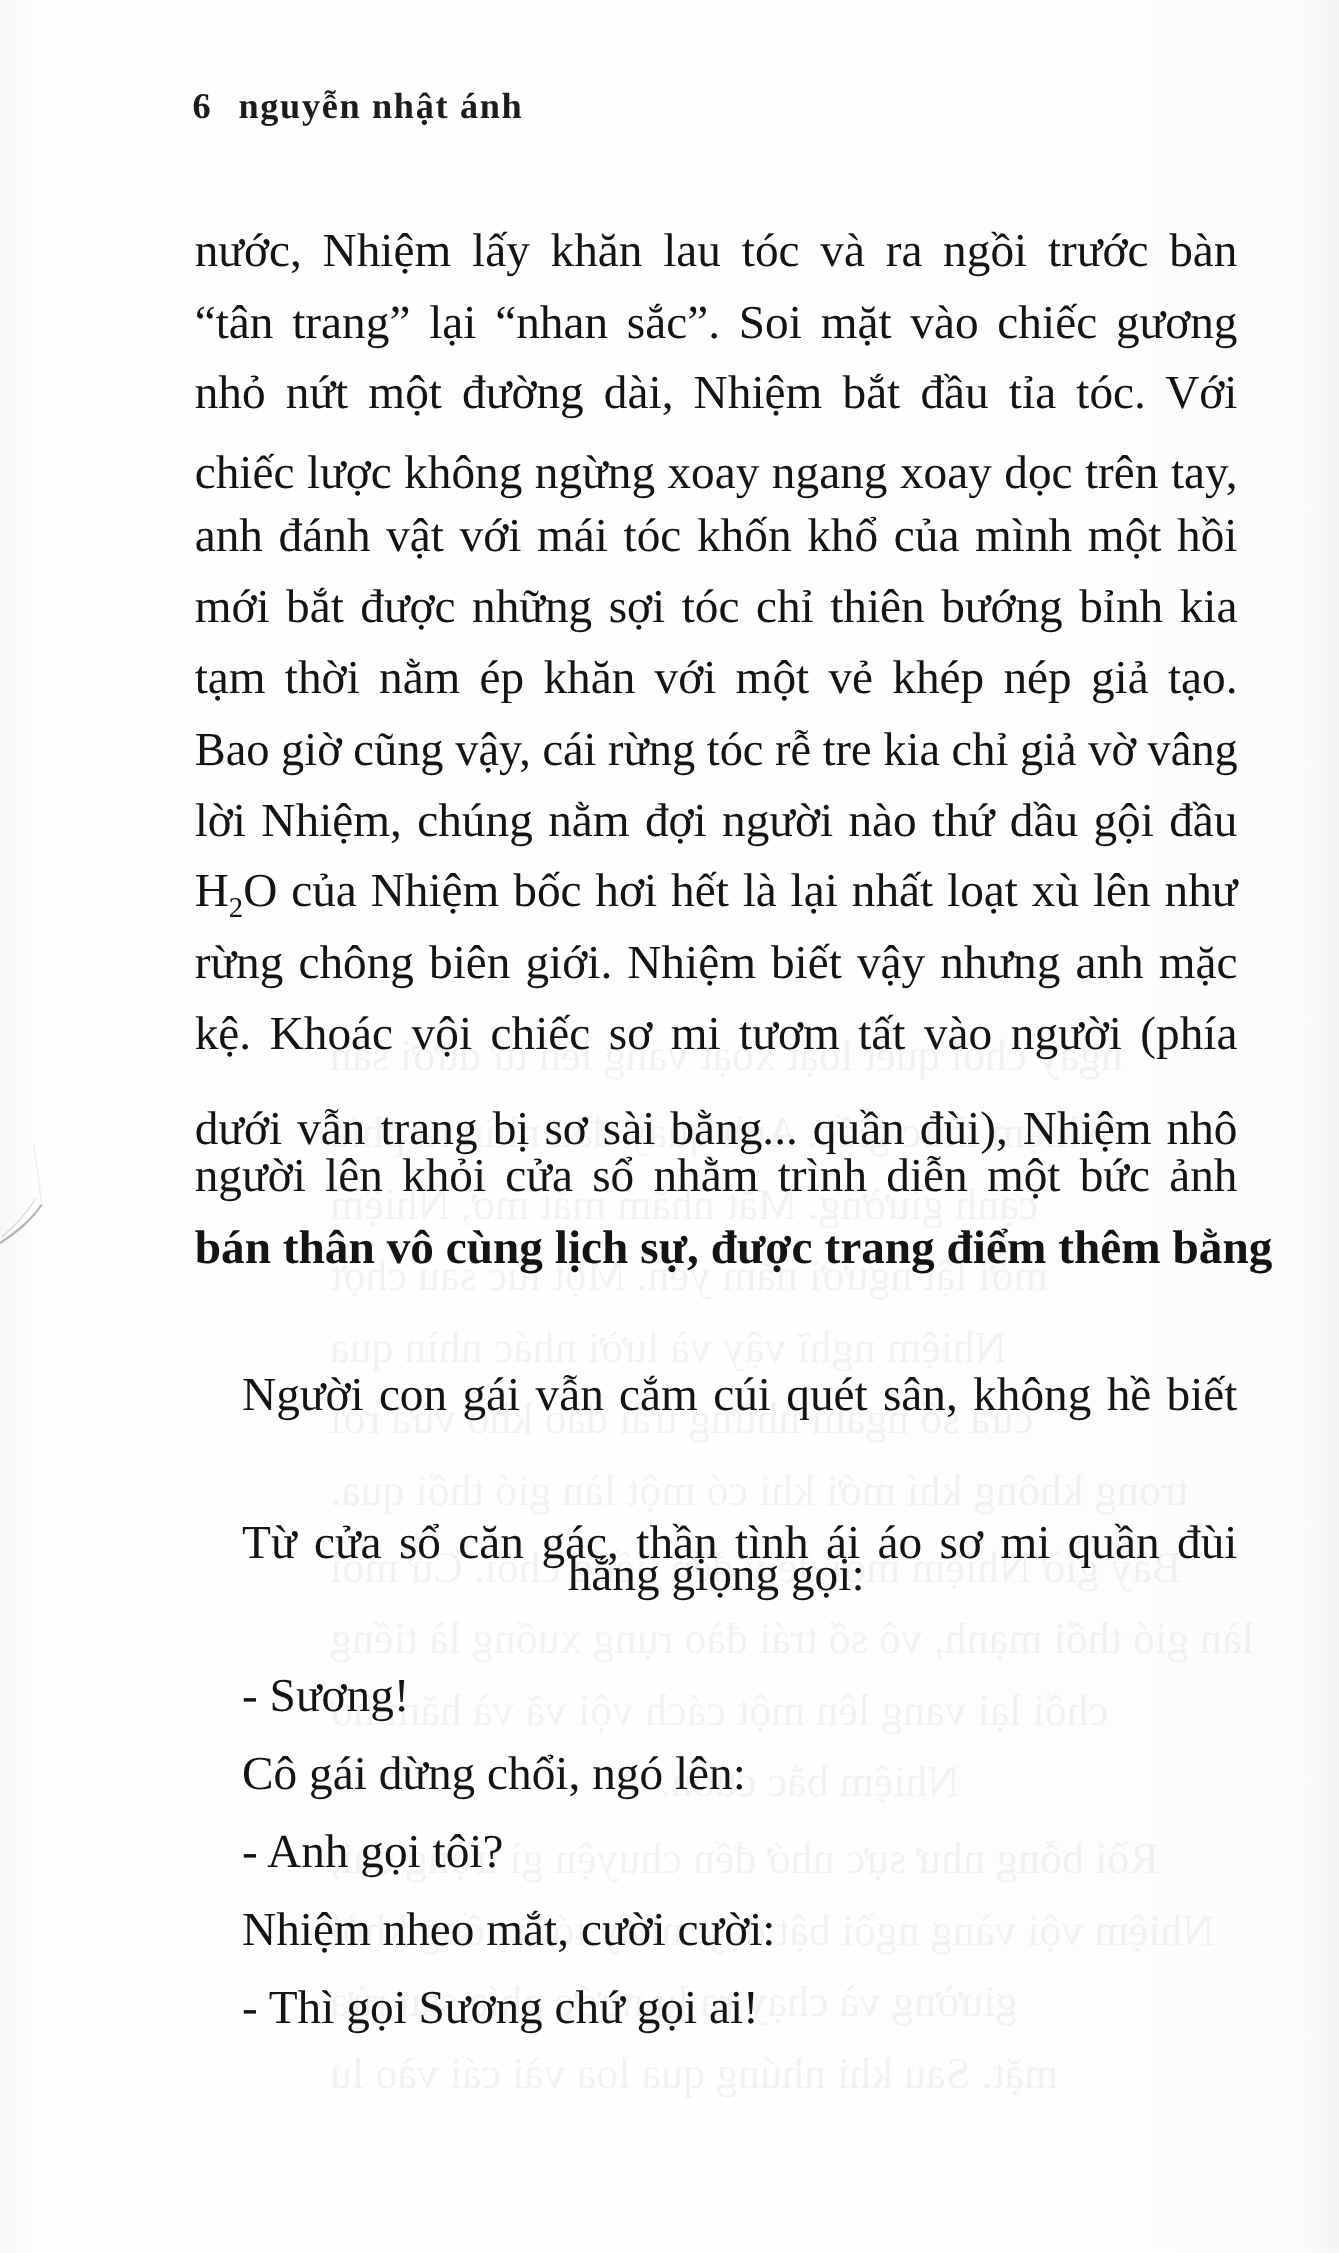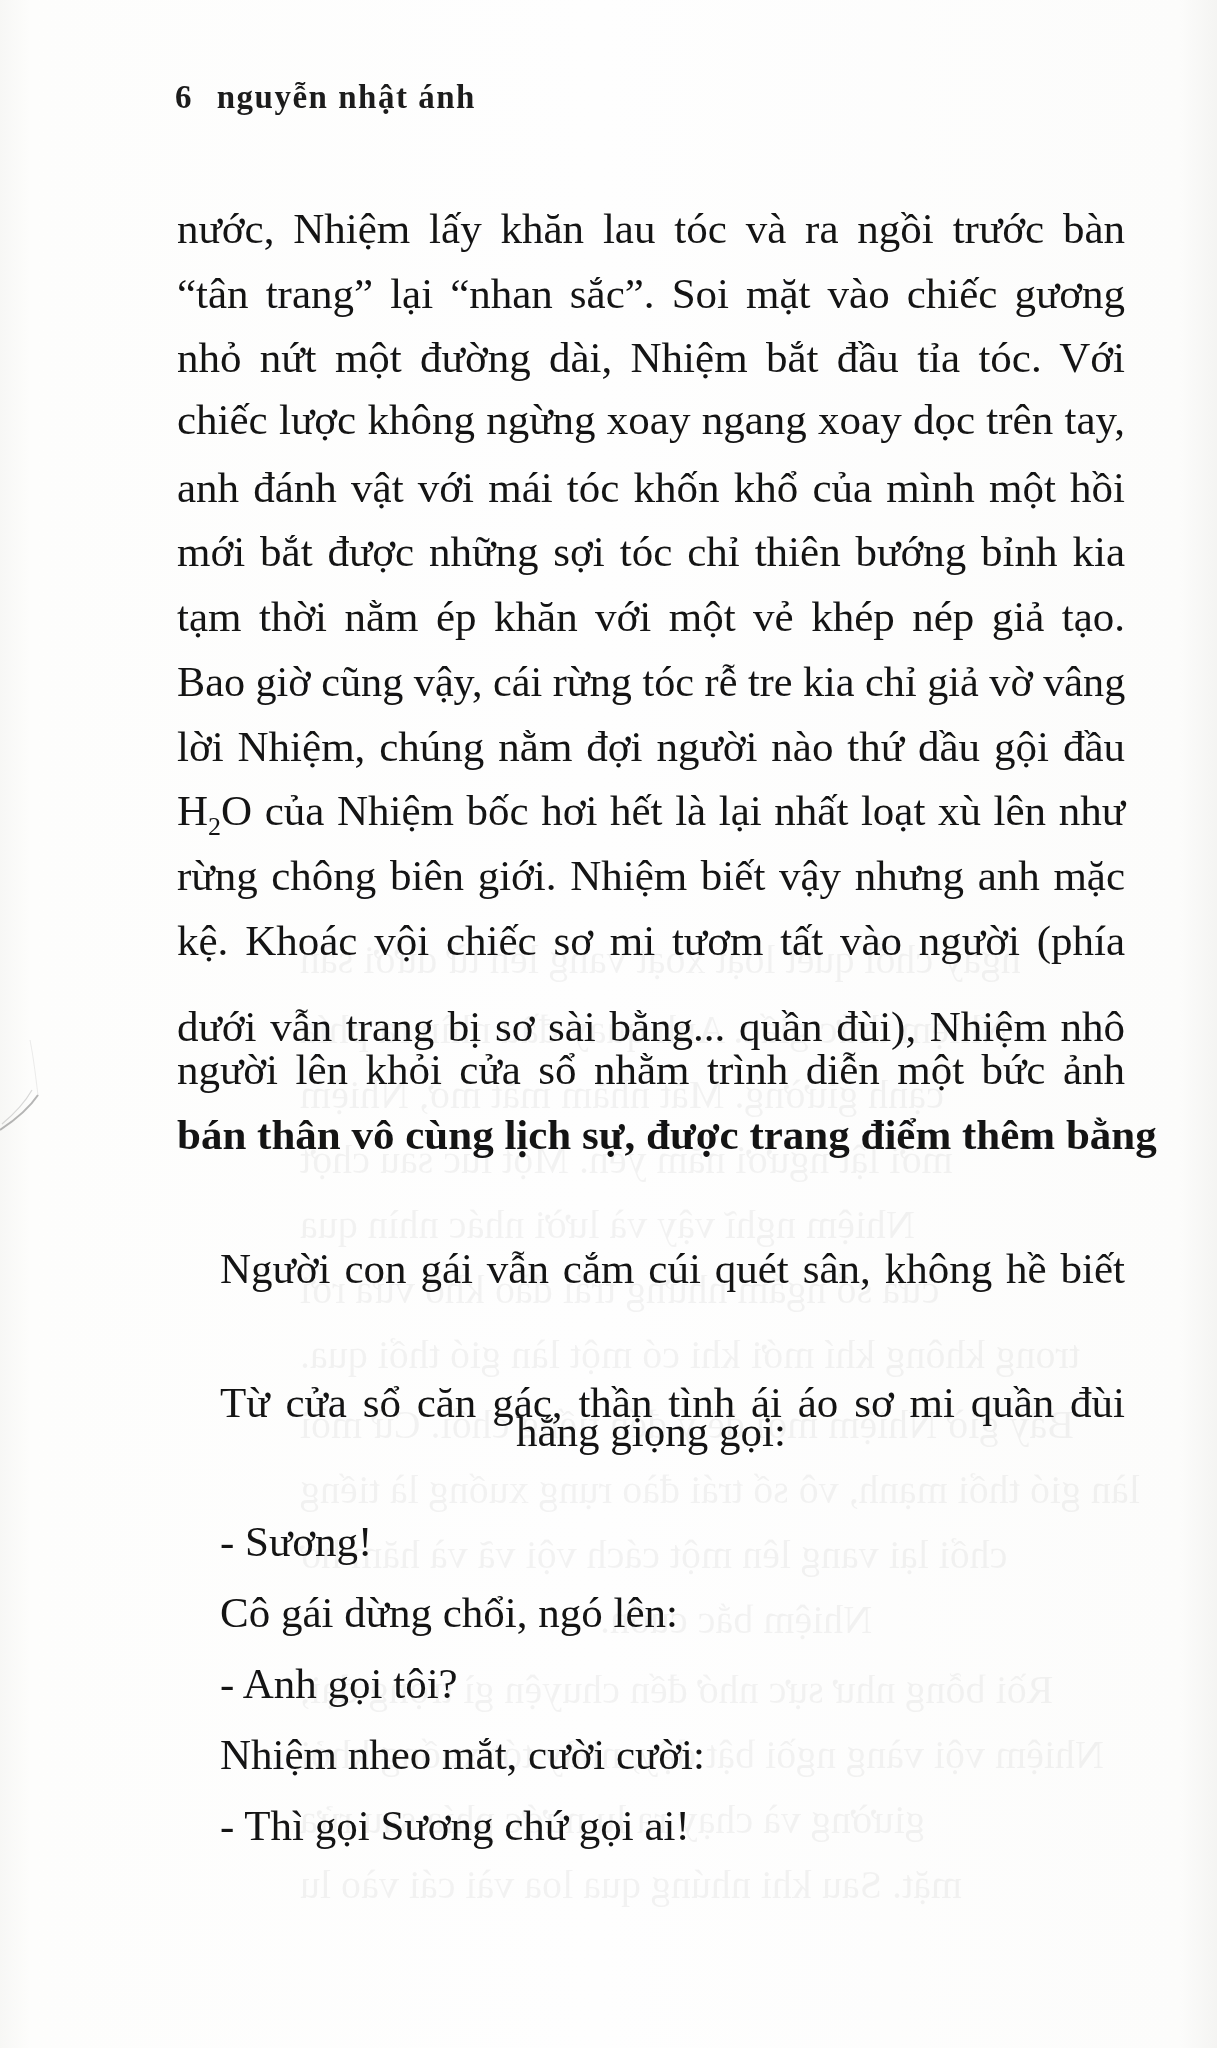--- a/index.html
+++ b/index.html
@@ -109,21 +109,21 @@
   </svg>
 
   <div class="running-head">
     <span class="page-number">6</span>
     <span class="author">nguyễn nhật ánh</span>
   </div>
 
   <div class="line justify" style="top:199px;">nước, Nhiệm lấy khăn lau tóc và ra ngồi trước bàn</div>
   <div class="line justify" style="top:264px;">“tân trang” lại “nhan sắc”. Soi mặt vào chiếc gương</div>
   <div class="line justify" style="top:328px;">nhỏ nứt một đường dài, Nhiệm bắt đầu tỉa tóc. Với</div>
-  <div class="line justify" style="top:390px;">chiếc lược không ngừng xoay ngang xoay dọc trên tay,</div>
+  <div class="line justify" style="top:401px;">chiếc lược không ngừng xoay ngang xoay dọc trên tay,</div>
   <div class="line justify" style="top:458px;">anh đánh vật với mái tóc khốn khổ của mình một hồi</div>
   <div class="line justify" style="top:522px;">mới bắt được những sợi tóc chỉ thiên bướng bỉnh kia</div>
   <div class="line justify" style="top:587px;">tạm thời nằm ép khăn với một vẻ khép nép giả tạo.</div>
   <div class="line justify" style="top: 652px; width: 966px; transform: scaleX(0.981366);">Bao giờ cũng vậy, cái rừng tóc rễ tre kia chỉ giả vờ vâng</div>
   <div class="line justify" style="top:717px;">lời Nhiệm, chúng nằm đợi người nào thứ dầu gội đầu</div>
   <div class="line justify" style="top:781px;"><span>H</span><span class="sub">2</span><span>O của Nhiệm bốc hơi hết là lại nhất loạt xù lên như</span></div>
   <div class="line justify" style="top:911px;">kệ. Khoác vội chiếc sơ mi tươm tất vào người (phía</div>
   <div class="line justify" style="top:846px;">rừng chông biên giới. Nhiệm biết vậy nhưng anh mặc</div>
   <div class="line justify" style="top:997px;">dưới vẫn trang bị sơ sài bằng... quần đùi), Nhiệm nhô</div>
   <div class="line justify" style="top:1040px;">người lên khỏi cửa sổ nhằm trình diễn một bức ảnh</div>

